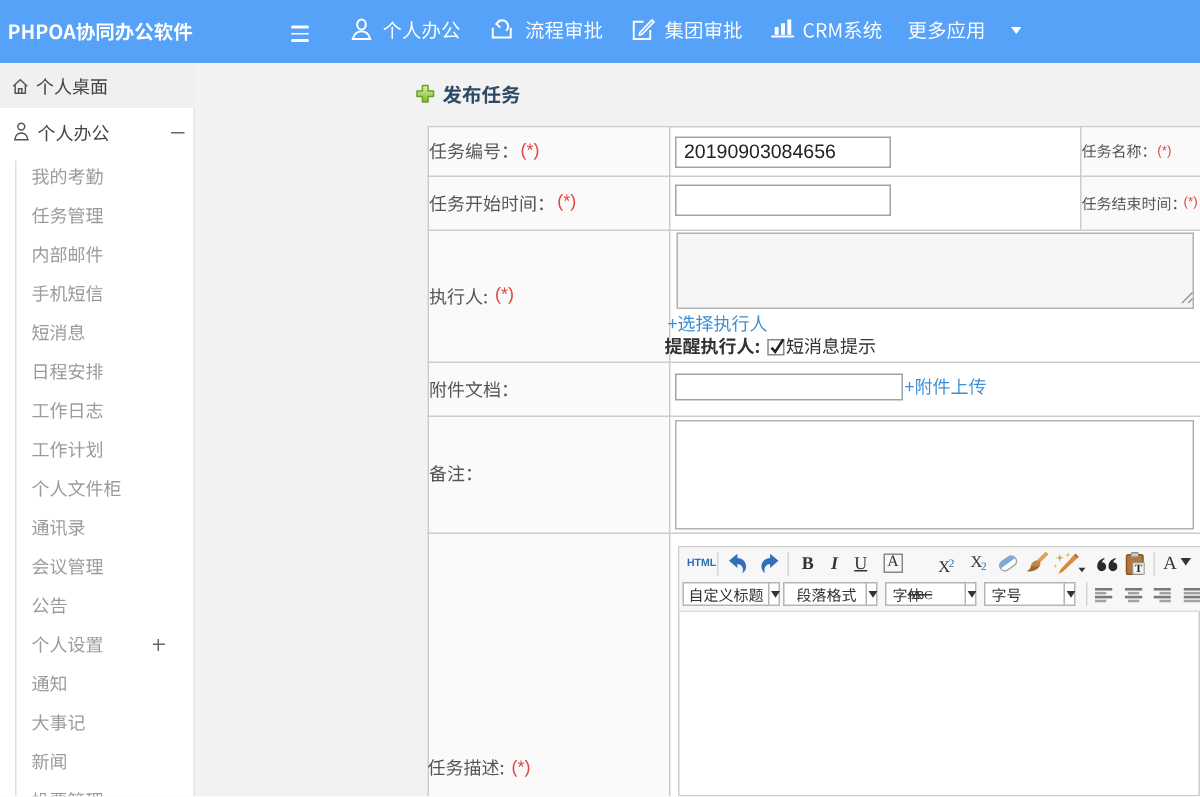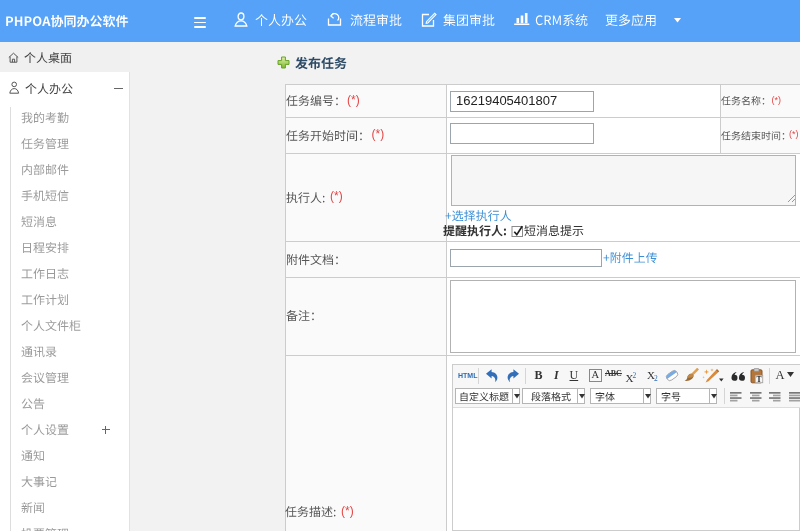--- a/index.html
+++ b/index.html
@@ -372,21 +372,21 @@
       <g transform="translate(0,10.2)">
         <path fill="#555" d="M8.2 -8.3C7.6 -7.6 6.9 -7.1 6 -6.7C5.2 -7.1 4.5 -7.6 3.9 -8.1L4.1 -8.3ZM4.4 -10.1C3.8 -9.1 2.7 -7.9 0.9 -7.1C1.1 -6.9 1.4 -6.6 1.5 -6.4C2.2 -6.7 2.8 -7.1 3.3 -7.6C3.8 -7.1 4.4 -6.6 5 -6.2C3.6 -5.6 1.9 -5.2 0.4 -5C0.5 -4.8 0.7 -4.4 0.8 -4.1C2.5 -4.4 4.4 -4.9 6 -5.7C7.5 -5 9.3 -4.5 11.1 -4.3C11.2 -4.5 11.5 -4.9 11.7 -5.1C10 -5.3 8.3 -5.7 6.9 -6.2C8.1 -6.9 9 -7.7 9.7 -8.7L9.1 -9.1L9 -9H4.8C5 -9.3 5.2 -9.6 5.4 -9.9ZM3 -1.5H5.5V-0.2H3ZM3 -2.3V-3.5H5.5V-2.3ZM9 -1.5V-0.2H6.4V-1.5ZM9 -2.3H6.4V-3.5H9ZM2 -4.3V1H3V0.6H9V0.9H9.9V-4.3Z M13.1 -9.3C13.9 -8.9 14.9 -8.3 15.4 -7.9L15.9 -8.7C15.4 -9.1 14.4 -9.6 13.6 -9.9ZM12.5 -6C13.3 -5.6 14.2 -5 14.7 -4.7L15.2 -5.4C14.7 -5.8 13.7 -6.3 13 -6.6ZM12.9 0.2 13.6 0.8C14.3 -0.3 15.2 -1.8 15.8 -3.1L15.1 -3.7C14.4 -2.3 13.5 -0.7 12.9 0.2ZM18.6 -9.8C19 -9.2 19.4 -8.4 19.6 -7.8L20.4 -8.2C20.3 -8.7 19.8 -9.5 19.4 -10.1ZM16 -7.8V-6.9H19.2V-4.2H16.5V-3.4H19.2V-0.3H15.6V0.6H23.5V-0.3H20.1V-3.4H22.8V-4.2H20.1V-6.9H23.3V-7.8Z M27 -5.8C27.5 -5.8 27.9 -6.2 27.9 -6.7C27.9 -7.3 27.5 -7.6 27 -7.6C26.5 -7.6 26.1 -7.3 26.1 -6.7C26.1 -6.2 26.5 -5.8 27 -5.8ZM27 0C27.5 0 27.9 -0.3 27.9 -0.9C27.9 -1.4 27.5 -1.8 27 -1.8C26.5 -1.8 26.1 -1.4 26.1 -0.9C26.1 -0.3 26.5 0 27 0Z"></path>
       </g>
     </svg>
 <svg style="position:absolute;left:284.8px;top:505.9px" width="52" height="14" viewBox="0 0 52 14">
       <g transform="translate(0,10.2)">
         <path fill="#555" d="M4.1 -0.4V0.5H11.3V-0.4H8.1V-4.1H11.5V-4.9H8.1V-8.3C9.2 -8.5 10.2 -8.7 11 -9L10.4 -9.8C8.9 -9.2 6.3 -8.8 4 -8.5C4.1 -8.3 4.3 -7.9 4.3 -7.7C5.2 -7.8 6.2 -8 7.2 -8.1V-4.9H3.6V-4.1H7.2V-0.4ZM3.5 -10.1C2.8 -8.2 1.6 -6.3 0.3 -5.2C0.4 -5 0.7 -4.5 0.8 -4.3C1.3 -4.7 1.8 -5.3 2.2 -5.9V1H3.1V-7.2C3.6 -8.1 4.1 -8.9 4.4 -9.8Z M17.4 -4.6C17.3 -4.1 17.2 -3.7 17.1 -3.4H13.5V-2.6H16.8C16.2 -1 14.8 -0.2 12.7 0.2C12.8 0.3 13.1 0.7 13.2 0.9C15.6 0.4 17 -0.6 17.8 -2.6H21.5C21.3 -1 21 -0.3 20.7 -0C20.6 0.1 20.5 0.1 20.2 0.1C19.9 0.1 19.1 0.1 18.4 -0C18.5 0.2 18.6 0.6 18.7 0.8C19.4 0.8 20.1 0.8 20.5 0.8C20.9 0.8 21.2 0.7 21.4 0.5C21.9 0.1 22.1 -0.8 22.4 -3C22.4 -3.1 22.4 -3.4 22.4 -3.4H18.1C18.2 -3.7 18.2 -4.1 18.3 -4.5ZM20.9 -8.1C20.2 -7.4 19.2 -6.8 18.1 -6.3C17.2 -6.7 16.4 -7.2 15.9 -7.9L16.1 -8.1ZM16.6 -10.1C16 -9 14.8 -7.8 13.1 -6.9C13.3 -6.8 13.5 -6.5 13.6 -6.3C14.3 -6.6 14.8 -7 15.3 -7.4C15.8 -6.8 16.4 -6.3 17.1 -6C15.7 -5.5 14.1 -5.2 12.6 -5.1C12.7 -4.9 12.9 -4.5 12.9 -4.3C14.7 -4.5 16.5 -4.9 18.1 -5.5C19.5 -4.9 21.2 -4.6 23 -4.4C23.1 -4.7 23.3 -5 23.5 -5.2C21.9 -5.3 20.4 -5.6 19.2 -5.9C20.5 -6.6 21.6 -7.4 22.3 -8.5L21.8 -8.9L21.6 -8.8H16.8C17.1 -9.2 17.3 -9.6 17.5 -9.9Z M33 -10.1V-8.4H30.8V-10.1H30V-8.4H28.3V-7.5H30V-6H30.8V-7.5H33V-6H33.8V-7.5H35.4V-8.4H33.8V-10.1ZM29.7 -2.2H31.5V-0.5H29.7ZM29.7 -3V-4.6H31.5V-3ZM34.1 -2.2V-0.5H32.3V-2.2ZM34.1 -3H32.3V-4.6H34.1ZM28.8 -5.4V0.9H29.7V0.3H34.1V0.9H35V-5.4ZM26 -10.1V-7.7H24.5V-6.8H26V-4.2C25.3 -4 24.8 -3.8 24.3 -3.7L24.6 -2.8L26 -3.3V-0.2C26 0 25.9 0 25.8 0C25.6 0.1 25.1 0.1 24.6 0C24.7 0.3 24.8 0.7 24.9 0.9C25.6 0.9 26.1 0.9 26.4 0.7C26.7 0.6 26.8 0.3 26.8 -0.2V-3.6L28.1 -4L28 -4.8L26.8 -4.4V-6.8H28.1V-7.7H26.8V-10.1Z M44.5 -9.4C45.1 -9 45.7 -8.3 46.1 -7.9L46.8 -8.4C46.4 -8.8 45.7 -9.4 45.2 -9.8ZM36.8 -9.2C37.5 -8.5 38.3 -7.5 38.6 -6.9L39.4 -7.4C39 -8 38.2 -8.9 37.5 -9.6ZM43.1 -10V-7.7H39.8V-6.9H42.7C42 -5.1 40.8 -3.3 39.6 -2.4C39.8 -2.2 40.1 -1.9 40.3 -1.7C41.3 -2.6 42.4 -4.2 43.1 -6V-0.8H44V-5.9C45.1 -4.7 46.1 -3.2 46.6 -2.2L47.3 -2.7C46.7 -3.9 45.4 -5.6 44.1 -6.9H47.3V-7.7H44V-10ZM39.2 -5.8H36.6V-5H38.3V-1.3C37.8 -1.1 37.1 -0.6 36.5 -0L37.1 0.7C37.7 0 38.3 -0.6 38.8 -0.6C39 -0.6 39.4 -0.3 39.9 0C40.8 0.5 41.8 0.6 43.2 0.6C44.3 0.6 46.4 0.5 47.3 0.5C47.3 0.2 47.4 -0.2 47.5 -0.4C46.4 -0.3 44.6 -0.2 43.2 -0.2C41.9 -0.2 40.9 -0.3 40.1 -0.7C39.7 -0.9 39.4 -1.2 39.2 -1.3Z M49.7 -4.7C50.1 -4.7 50.5 -5 50.5 -5.5C50.5 -6 50.1 -6.4 49.7 -6.4C49.2 -6.4 48.9 -6 48.9 -5.5C48.9 -5 49.2 -4.7 49.7 -4.7ZM49.7 0.2C50.1 0.2 50.5 -0.2 50.5 -0.7C50.5 -1.2 50.1 -1.5 49.7 -1.5C49.2 -1.5 48.9 -1.2 48.9 -0.7C48.9 -0.2 49.2 0.2 49.7 0.2Z"></path>
       </g>
     </svg>
 <div style="position:absolute;left:341px;top:503.6px;font-family:'Liberation Sans',sans-serif;font-size:12px;font-weight:normal;color:#e34545;white-space:nowrap;line-height:14.4px;">(*)</div>
-<div style="position:absolute;left:456px;top:92.9px;font-family:'Liberation Sans',sans-serif;font-size:13px;font-weight:normal;color:#222;white-space:nowrap;line-height:15.6px;">16219405401807</div>
+<div style="position:absolute;left:456px;top:92.9px;font-family:'Liberation Sans',sans-serif;font-size:13px;font-weight:normal;color:#222;white-space:nowrap;line-height:15.6px;">20190903084656</div>
 <svg style="position:absolute;left:445px;top:209.6px" width="67" height="14" viewBox="0 0 67 14">
       <g transform="translate(0,10.2)">
         <path fill="#3a8ed6" d="M2.9 -1.4H3.8V-4H6.2V-4.8H3.8V-7.5H2.9V-4.8H0.5V-4H2.9Z M7.4 -9.2C8.1 -8.6 8.9 -7.8 9.3 -7.2L10 -7.7C9.6 -8.3 8.8 -9.1 8.1 -9.7ZM12 -9.7C11.7 -8.7 11.2 -7.6 10.6 -6.9C10.8 -6.8 11.2 -6.5 11.3 -6.4C11.6 -6.7 11.9 -7.2 12.1 -7.6H13.9V-5.9H10.5V-5.1H12.7C12.5 -3.5 12 -2.4 10.2 -1.7C10.4 -1.6 10.6 -1.2 10.7 -1C12.7 -1.8 13.3 -3.2 13.6 -5.1H14.8V-2.3C14.8 -1.4 15 -1.1 15.9 -1.1C16.1 -1.1 16.9 -1.1 17.1 -1.1C17.8 -1.1 18.1 -1.5 18.2 -3C17.9 -3.1 17.5 -3.2 17.4 -3.4C17.3 -2.1 17.3 -2 17 -2C16.8 -2 16.2 -2 16 -2C15.7 -2 15.7 -2 15.7 -2.3V-5.1H18.1V-5.9H14.8V-7.6H17.6V-8.4H14.8V-10H13.9V-8.4H12.5C12.6 -8.8 12.8 -9.2 12.9 -9.5ZM9.7 -5.5H7.3V-4.6H8.8V-1C8.3 -0.8 7.7 -0.3 7.2 0.2L7.8 1C8.5 0.2 9.1 -0.4 9.6 -0.4C9.8 -0.4 10.2 -0.1 10.7 0.2C11.5 0.7 12.5 0.8 13.9 0.8C15 0.8 17.1 0.8 18 0.7C18 0.4 18.2 -0 18.3 -0.2C17.1 -0.1 15.2 -0 13.9 -0C12.6 -0 11.6 -0.1 10.8 -0.6C10.3 -0.9 10 -1.2 9.7 -1.2Z M20.8 -10.1V-7.7H19.2V-6.8H20.8V-4.3C20.1 -4.1 19.6 -3.9 19.1 -3.8L19.3 -2.9L20.8 -3.4V-0.1C20.8 0 20.7 0.1 20.6 0.1C20.4 0.1 20 0.1 19.5 0.1C19.6 0.3 19.7 0.7 19.7 0.9C20.5 0.9 21 0.9 21.3 0.7C21.6 0.6 21.7 0.3 21.7 -0.1V-3.7L23.1 -4.1L22.9 -4.9L21.7 -4.5V-6.8H23.1V-7.7H21.7V-10.1ZM28.3 -8.6C27.9 -8 27.3 -7.5 26.6 -7C26 -7.5 25.5 -8 25 -8.6ZM23.4 -9.4V-8.6H24.2C24.6 -7.8 25.2 -7.1 25.9 -6.5C25 -6 23.9 -5.5 22.9 -5.3C23.1 -5.1 23.3 -4.8 23.4 -4.6C24.5 -4.9 25.6 -5.4 26.6 -6C27.5 -5.4 28.6 -4.9 29.8 -4.5C29.9 -4.8 30.2 -5.1 30.3 -5.3C29.2 -5.5 28.2 -6 27.3 -6.5C28.2 -7.2 29.1 -8.1 29.6 -9.2L29 -9.5L28.9 -9.4ZM26.1 -4.9V-3.9H23.7V-3.1H26.1V-1.8H23.1V-1H26.1V1H27V-1H30.1V-1.8H27V-3.1H29.3V-3.9H27V-4.9Z M32.8 -10.1V-7.6H31.2V-6.7H32.8V-4.2L31.1 -3.7L31.3 -2.8L32.8 -3.3V-0.1C32.8 0 32.7 0.1 32.5 0.1C32.4 0.1 31.9 0.1 31.4 0.1C31.5 0.3 31.6 0.7 31.7 0.9C32.4 0.9 32.9 0.9 33.2 0.8C33.5 0.6 33.6 0.4 33.6 -0.1V-3.6L35 -4L34.9 -4.8L33.6 -4.5V-6.7H34.9V-7.6H33.6V-10.1ZM37 -10.1C37 -9.2 37 -8.3 37 -7.5H35.1V-6.7H37C36.9 -5.9 36.9 -5.1 36.8 -4.4L35.7 -5.1L35.1 -4.4C35.6 -4.2 36.1 -3.9 36.6 -3.6C36.2 -1.9 35.4 -0.6 34 0.3C34.2 0.4 34.5 0.8 34.6 1C36.1 -0 36.9 -1.3 37.4 -3.1C38 -2.7 38.6 -2.3 39 -1.9L39.5 -2.7C39.1 -3 38.3 -3.5 37.6 -3.9C37.7 -4.8 37.8 -5.7 37.8 -6.7H39.7C39.6 -1.9 39.5 0.9 41.1 0.9C41.8 0.9 42.1 0.5 42.2 -1.1C42 -1.2 41.7 -1.4 41.5 -1.5C41.4 -0.3 41.3 0.1 41.1 0.1C40.4 0.1 40.5 -2.5 40.6 -7.5H37.8C37.9 -8.3 37.9 -9.2 37.8 -10.1Z M47.9 -9.4V-8.5H53.8V-9.4ZM45.9 -10.1C45.3 -9.2 44.1 -8.1 43.1 -7.5C43.2 -7.3 43.5 -6.9 43.6 -6.7C44.7 -7.5 45.9 -8.7 46.7 -9.7ZM47.4 -6V-5.2H51.4V-0.2C51.4 -0 51.3 0 51.1 0.1C50.9 0.1 50.1 0.1 49.2 0C49.3 0.3 49.5 0.7 49.5 0.9C50.7 0.9 51.4 0.9 51.8 0.8C52.2 0.6 52.3 0.4 52.3 -0.2V-5.2H54.1V-6ZM46.3 -7.5C45.5 -6.1 44.2 -4.8 43 -3.9C43.1 -3.7 43.5 -3.3 43.6 -3.1C44 -3.5 44.5 -3.9 45 -4.4V1H45.9V-5.4C46.4 -6 46.8 -6.6 47.2 -7.2Z M60.1 -10C60.1 -8.2 60.2 -2.3 55.2 0.2C55.5 0.4 55.7 0.7 55.9 0.9C58.8 -0.7 60.1 -3.3 60.7 -5.8C61.3 -3.5 62.6 -0.6 65.6 0.9C65.7 0.6 66 0.3 66.2 0.1C62 -1.8 61.2 -6.8 61.1 -8.3C61.1 -9 61.1 -9.6 61.2 -10Z"></path>
       </g>
     </svg>
 <svg style="position:absolute;left:442.7px;top:224.7px" width="64" height="14" viewBox="0 0 64 14">
       <g transform="translate(0,10.2)">
         <path fill="#333" d="M6.2 -7.3H9.5V-6.7H6.2ZM6.2 -8.8H9.5V-8.2H6.2ZM4.9 -9.8V-5.7H10.8V-9.8ZM5 -3.6C4.8 -1.9 4.3 -0.6 3.3 0.2C3.6 0.4 4.2 0.8 4.4 1.1C4.9 0.6 5.4 -0.1 5.7 -0.9C6.5 0.6 7.7 0.9 9.3 0.9H11.4C11.4 0.6 11.6 -0.1 11.8 -0.3C11.2 -0.3 9.7 -0.3 9.3 -0.3C9 -0.3 8.8 -0.3 8.5 -0.4V-1.8H10.8V-2.9H8.5V-3.9H11.4V-5.1H4.3V-3.9H7.2V-0.8C6.7 -1.1 6.4 -1.5 6.1 -2.2C6.2 -2.6 6.3 -3 6.3 -3.4ZM1.7 -10.2V-7.9H0.4V-6.6H1.7V-4.5L0.3 -4.1L0.6 -2.7L1.7 -3V-0.6C1.7 -0.5 1.6 -0.4 1.5 -0.4C1.4 -0.4 0.9 -0.4 0.5 -0.4C0.7 -0 0.8 0.6 0.9 0.9C1.6 0.9 2.2 0.9 2.5 0.6C2.9 0.4 3 0.1 3 -0.6V-3.4L4.3 -3.8L4.1 -5.1L3 -4.8V-6.6H4.2V-7.9H3V-10.2Z M19.5 -6.4V-7H21.9V-6.4ZM19.5 -8V-8.6H21.9V-8ZM23.2 -9.7H18.2V-5.3H23.2ZM16 -4.4V-6.3H16.5V-4.3H16.4C16.3 -4.3 16.2 -4.3 16.2 -4.3C16.1 -4.3 16 -4.3 16 -4.4ZM14.9 -5.4V-6.3H15.3V-4.4C15.3 -3.7 15.5 -3.5 16 -3.5C16.2 -3.5 16.4 -3.5 16.5 -3.5V-2.7H13.8V-3.6C13.9 -3.5 14.1 -3.3 14.2 -3.2C14.8 -3.8 14.9 -4.7 14.9 -5.4ZM14.2 -6.3V-5.4C14.2 -4.9 14.1 -4.4 13.8 -3.9V-6.3ZM15.3 -8.5V-7.5H14.9V-8.5ZM23.7 -0.3H21.4V-1.3H23.1V-2.4H21.4V-3.2H23.3V-4.3H21.4V-5.2H20.1V-4.3H19.4C19.5 -4.5 19.6 -4.8 19.6 -5L18.5 -5.3C18.3 -4.5 18 -3.8 17.6 -3.2V-7.5H16.3V-8.5H17.7V-9.7H12.6V-8.5H13.9V-7.5H12.7V1H13.8V0.3H16.5V0.8H17.6V-2.8C17.9 -2.6 18.2 -2.4 18.3 -2.3L18.3 -2.3V-1.3H20.1V-0.3H17.9V0.8H23.7ZM13.8 -0.9V-1.6H16.5V-0.9ZM18.9 -3.2H20.1V-2.4H18.4C18.6 -2.6 18.8 -2.9 18.9 -3.2Z M30 -10.2C30 -9.4 30 -8.6 30 -7.8H28.5V-6.5H30C30 -6 29.9 -5.4 29.9 -4.9L29 -5.4L28.3 -4.5L28.2 -5.2L27.2 -4.9V-6.6H28.2V-7.9H27.2V-10.2H25.8V-7.9H24.5V-6.6H25.8V-4.5C25.2 -4.3 24.7 -4.2 24.3 -4.1L24.6 -2.7L25.8 -3V-0.5C25.8 -0.4 25.7 -0.3 25.6 -0.3C25.5 -0.3 25 -0.3 24.6 -0.3C24.8 0.1 24.9 0.7 25 1C25.8 1 26.3 1 26.7 0.8C27 0.5 27.2 0.1 27.2 -0.5V-3.5L28.4 -3.9L28.4 -4.3L29.6 -3.6C29.2 -2 28.5 -0.9 27.3 -0C27.6 0.3 28.2 0.9 28.3 1.2C29.6 0.1 30.4 -1.2 30.8 -2.8C31.3 -2.5 31.7 -2.2 32 -1.9L32.6 -2.8C32.6 -0.3 33 1.1 34.2 1.1C35.2 1.1 35.6 0.6 35.7 -1.1C35.4 -1.2 34.9 -1.5 34.6 -1.8C34.5 -0.7 34.5 -0.3 34.3 -0.3C33.8 -0.3 33.9 -3.2 34.1 -7.8H31.4C31.4 -8.6 31.4 -9.4 31.4 -10.2ZM32.6 -6.5C32.6 -5.3 32.6 -4.2 32.6 -3.3C32.2 -3.6 31.7 -3.9 31.1 -4.2C31.2 -4.9 31.3 -5.7 31.4 -6.5Z M41.4 -9.5V-8.1H47.2V-9.5ZM39 -10.2C38.5 -9.4 37.3 -8.3 36.3 -7.6C36.6 -7.3 36.9 -6.8 37.1 -6.4C38.3 -7.2 39.6 -8.5 40.4 -9.6ZM40.8 -6.2V-4.8H44.4V-0.6C44.4 -0.4 44.3 -0.4 44.1 -0.4C43.9 -0.4 43.1 -0.4 42.4 -0.4C42.6 0 42.8 0.6 42.9 1C43.9 1 44.7 1 45.2 0.8C45.7 0.6 45.9 0.2 45.9 -0.6V-4.8H47.5V-6.2ZM39.5 -7.6C38.7 -6.2 37.4 -4.8 36.2 -4C36.5 -3.7 37 -3 37.2 -2.7C37.5 -3 37.8 -3.3 38.1 -3.6V1.1H39.6V-5.2C40.1 -5.8 40.5 -6.4 40.9 -7.1Z M53.1 -10.2C53 -8.1 53.2 -2.7 48.3 -0.1C48.8 0.2 49.3 0.7 49.5 1.1C52 -0.4 53.3 -2.6 54 -4.7C54.7 -2.7 56 -0.3 58.7 1C58.9 0.6 59.3 0.1 59.7 -0.3C55.5 -2.1 54.8 -6.6 54.6 -8.3C54.7 -9 54.7 -9.7 54.7 -10.2Z M62 -4.4C62.6 -4.4 63 -4.9 63 -5.5C63 -6.2 62.6 -6.7 62 -6.7C61.3 -6.7 60.9 -6.2 60.9 -5.5C60.9 -4.9 61.3 -4.4 62 -4.4ZM62 0.2C62.6 0.2 63 -0.3 63 -1C63 -1.6 62.6 -2.1 62 -2.1C61.3 -2.1 60.9 -1.6 60.9 -1C60.9 -0.3 61.3 0.2 62 0.2Z"></path>
       </g>
     </svg>
@@ -418,16 +418,16 @@
 <svg style="position:absolute;left:660.5px;top:391.5px" width="20" height="12" viewBox="0 0 20 12">
       <g transform="translate(0,8.5)">
         <path fill="#333" d="M4.6 -3.6V-3H0.7V-2.3H4.6V-0.1C4.6 0 4.5 0.1 4.4 0.1C4.2 0.1 3.5 0.1 2.9 0C3 0.2 3.1 0.6 3.2 0.8C4 0.8 4.6 0.8 4.9 0.7C5.3 0.5 5.4 0.3 5.4 -0.1V-2.3H9.3V-3H5.4V-3.4C6.3 -3.8 7.2 -4.5 7.8 -5.2L7.3 -5.5L7.1 -5.5H2.3V-4.8H6.4C5.8 -4.4 5.2 -3.9 4.6 -3.6ZM4.2 -8.2C4.4 -8 4.6 -7.7 4.8 -7.4H0.8V-5.3H1.5V-6.6H8.4V-5.3H9.2V-7.4H5.6C5.5 -7.7 5.2 -8.1 5 -8.5Z M12.6 -7.3H17.4V-6H12.6ZM11.8 -8V-5.3H18.1V-8ZM10.6 -4.4V-3.7H12.7C12.5 -3.1 12.2 -2.4 12 -1.9H17.3C17.1 -0.8 16.9 -0.2 16.6 0C16.5 0.1 16.4 0.1 16.1 0.1C15.9 0.1 15.1 0.1 14.4 0C14.6 0.2 14.7 0.5 14.7 0.7C15.4 0.8 16.1 0.8 16.4 0.8C16.8 0.8 17 0.7 17.3 0.5C17.6 0.2 17.9 -0.6 18.1 -2.2C18.1 -2.4 18.2 -2.6 18.2 -2.6H13.2L13.5 -3.7H19.3V-4.4Z"></path>
       </g>
     </svg>
 <div style="position:absolute;left:458px;top:371.7px;font-family:'Liberation Sans',sans-serif;font-size:7px;font-weight:bold;color:#2b6cb5;white-space:nowrap;line-height:8.4px;letter-spacing:0">HTML</div>
 <div style="position:absolute;left:534.5px;top:368.1px;font-family:'Liberation Serif',serif;font-size:12px;font-weight:bold;color:#333;white-space:nowrap;line-height:14.4px;">B</div>
 <div style="position:absolute;left:554px;top:368.1px;font-family:'Liberation Serif',serif;font-size:12px;font-weight:bold;font-style:italic;color:#333;white-space:nowrap;line-height:14.4px;">I</div>
 <div style="position:absolute;left:569.5px;top:368.1px;font-family:'Liberation Serif',serif;font-size:12px;font-weight:normal;color:#333;white-space:nowrap;line-height:14.4px;text-decoration:underline">U</div>
 <div style="position:absolute;left:591.5px;top:369.0px;font-family:'Liberation Serif',serif;font-size:10.5px;font-weight:normal;color:#333;white-space:nowrap;line-height:12.6px;">A</div>
-<div style="position:absolute;left:605px;top:369px;font-family:'Liberation Serif',serif;font-size:8px;font-weight:bold;color:#333;white-space:nowrap;line-height:9.6px;text-decoration:line-through">ABC</div>
+<div style="position:absolute;left:605px;top:392px;font-family:'Liberation Serif',serif;font-size:8px;font-weight:normal;color:#333;white-space:nowrap;line-height:9.6px;text-decoration:line-through">ABC</div>
 <div style="position:absolute;left:625.5px;top:368.7px;font-family:'Liberation Serif',serif;font-size:11px;font-weight:normal;color:#333;white-space:nowrap;line-height:13.2px;">X<span style="font-size:7.5px;vertical-align:3.5px;margin-left:-1px;color:#2f6eb8">2</span></div>
 <div style="position:absolute;left:647px;top:368.7px;font-family:'Liberation Serif',serif;font-size:11px;font-weight:normal;color:#333;white-space:nowrap;line-height:13.2px;">X<span style="font-size:7.5px;vertical-align:-2px;margin-left:-1px;color:#2f6eb8">2</span></div>
 <div style="position:absolute;left:775.5px;top:367.8px;font-family:'Liberation Serif',serif;font-size:12.5px;font-weight:normal;color:#333;white-space:nowrap;line-height:15.0px;">A</div>
 </div>
 </body></html>

